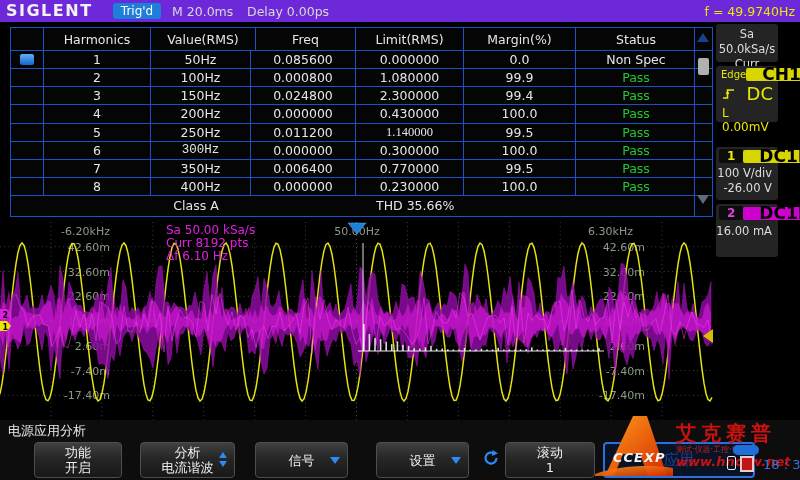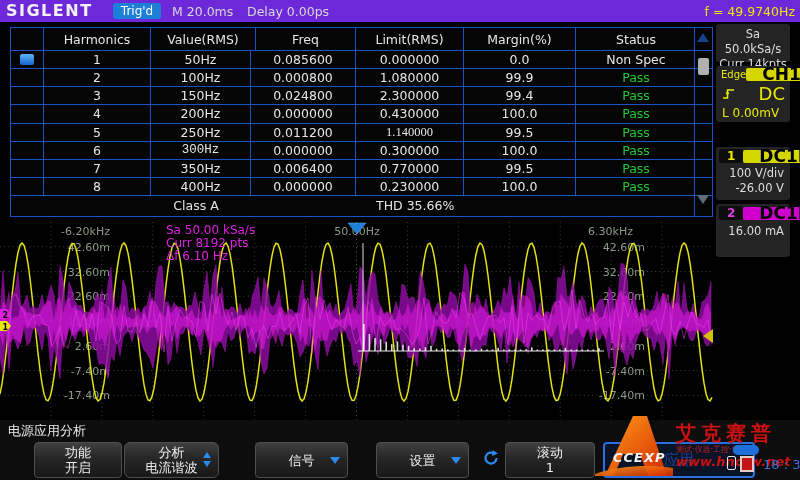--- a/index.html
+++ b/index.html
@@ -23,21 +23,21 @@
          color:#e6e6e6;font-size:12.5px;box-sizing:border-box;overflow:hidden;}
   .tcell:last-child{border-right:none;}
   #tbl-scroll{right:0;top:0;width:18px;height:188px;border-left:1px solid #1c52c8;box-sizing:border-box;}
   .tri-up{width:0;height:0;border-left:6px solid transparent;border-right:6px solid transparent;
           border-bottom:9px solid #16418c;}
   .tri-dn{width:0;height:0;border-left:6px solid transparent;border-right:6px solid transparent;
           border-top:9px solid #5f6d7a;}
   #scroll-thumb{left:3px;top:30px;width:11px;height:17px;background:#b0b0b0;border-radius:2px;}
   .sel-ind{width:14px;height:11px;border-radius:2px;background:linear-gradient(#5fb0f5,#1565d0);}
   
-  .panel{left:716px;width:74px;background:#242424;border-radius:3px;box-sizing:border-box;}
+  .panel{left:716px;width:62px;background:#242424;border-radius:3px;box-sizing:border-box;}
   .p-line{font-size:11.5px;color:#ddd;text-align:center;line-height:15px;}
   .yel{color:#e8e800;} .mag{color:#e040e0;}
   .badge{font-size:17px;font-weight:bold;color:#000;border-radius:2px;padding:0 16px;line-height:13px;}
   .badge.y{background:#d6d600;} .badge.m{background:#d000d0;}
   .prow{display:flex;justify-content:space-between;align-items:center;padding:2px 5px;}
   .chnum{font-size:12px;font-weight:bold;background:#0c0c0c;border-radius:2px;padding:0 8px;line-height:14px;}
   .rline{text-align:right;font-size:11.5px;color:#ddd;padding:1px 6px 0 0;}
   
   #bottom{left:0;top:420px;width:800px;height:60px;background:#0d0d0d;}
   #menu-title{left:8px;top:2px;color:#e8e8e8;font-size:13px;}
@@ -333,21 +333,21 @@
       <polygon points="713,107 713,121 703,114" fill="#d4c000"></polygon>
     </svg>
 
   <div id="bottom" class="abs">
     <div id="menu-title" class="abs">电源应用分析</div>
     <div id="menu-row">
         <div class="btn" style="left: 34px; width: 88px;">
           <div>功能</div>
           <div>开启</div>
         </div>
-        <div class="btn" style="left: 124px; width: 95px; border-radius: 6px;">
+        <div class="btn" style="left: 140px; width: 95px;">
           <div>分析</div>
           <div>电流谐波</div>
           <span class="arr-ud">
             <i class="u"></i>
             <i class="d"></i>
           </span>
         </div>
         <div class="btn" style="left: 255px; width: 93px;">
           <div>信号</div>
           <span class="arr-d"></span>

